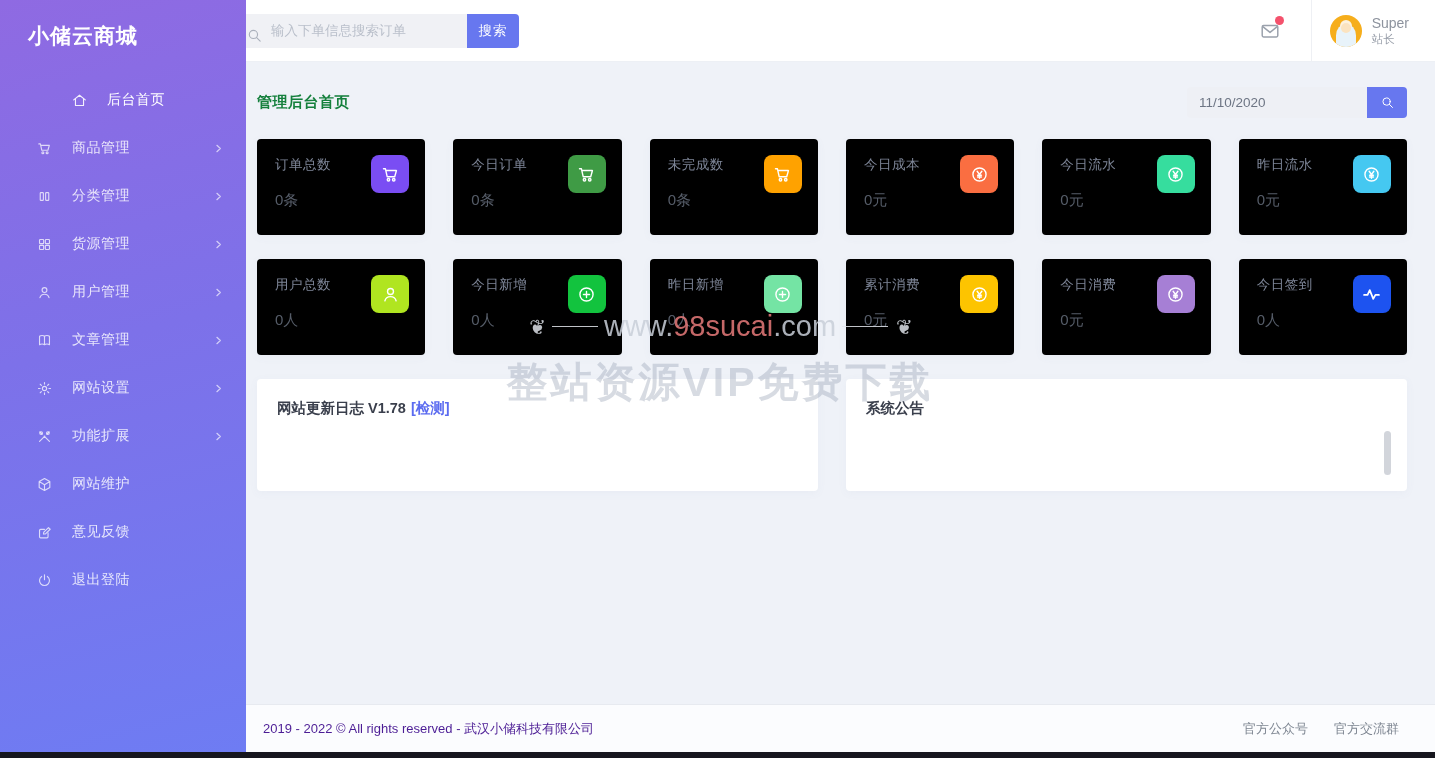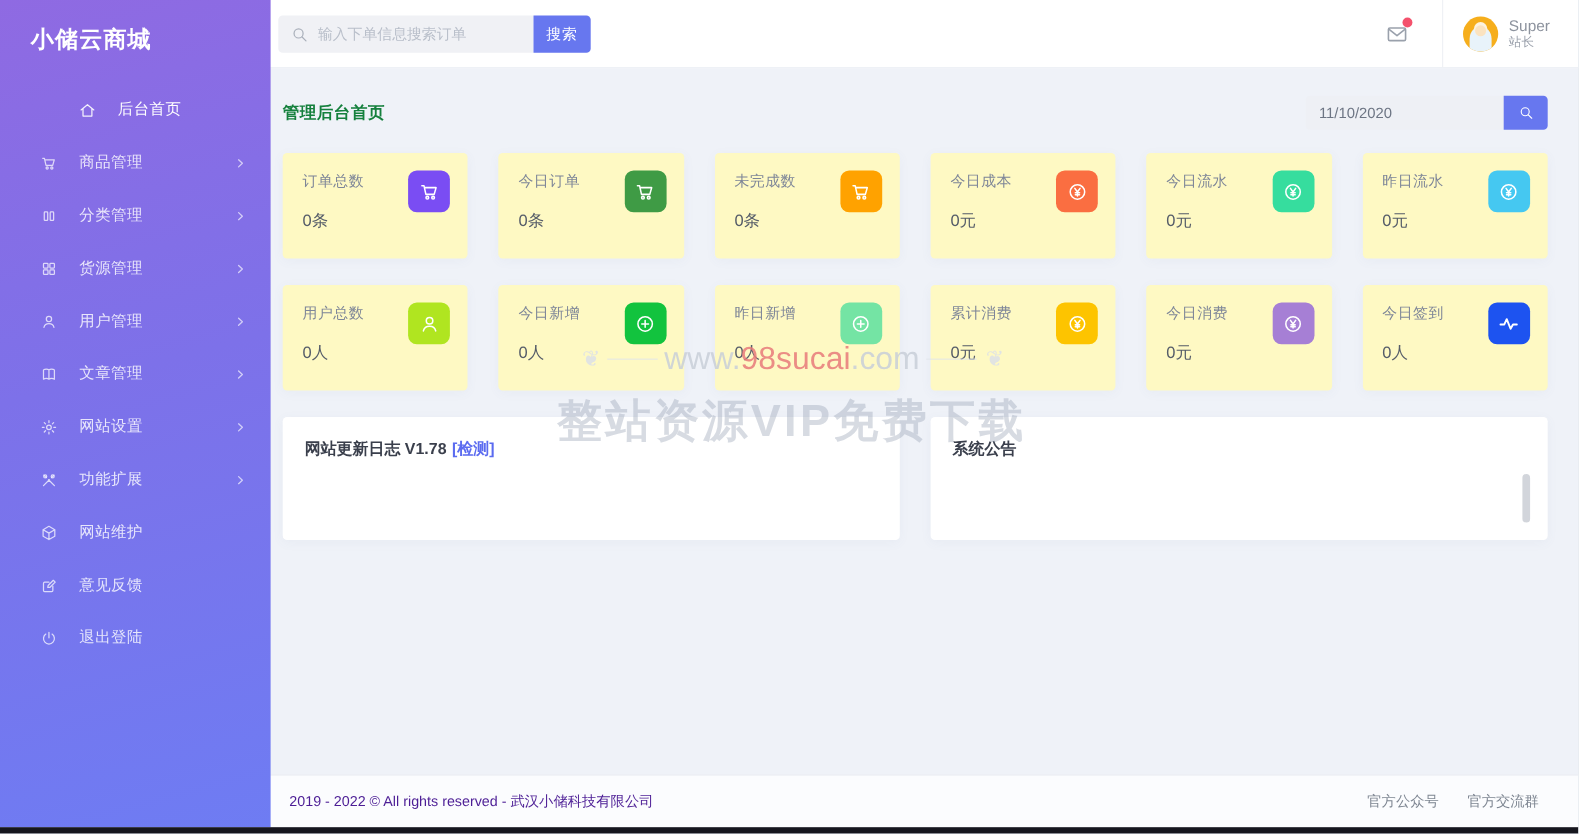--- a/index.html
+++ b/index.html
@@ -15,21 +15,21 @@
   .menu-item.active { color:#fff;margin-left:35px; }
   .mi-icon { width:17px; height:17px; flex:0 0 17px; opacity:.9; }
   .mi-label { margin-left:19px; flex:1; letter-spacing:.5px; }
   .mi-arrow { width:11px; height:11px; opacity:.8; }
   .svg-i svg { display:block; width:100%; height:100%; fill:none; stroke:currentColor;
     stroke-width:1.6; stroke-linecap:round; stroke-linejoin:round; }
 
   
   .header { position:absolute; left:227px; top:0; right:0; height:62px; background:#fff;
     border-bottom:1px solid #edf0f5; display:flex; align-items:center; z-index:10; }
-  .search-wrap { display:flex; margin-left:26px; }
+  .search-wrap { display:flex; margin-left:8px;align-items:center; }
   .search-input { width:232px; height:34px; background:#f0f1f5; border:none; outline:none;
     border-radius:4px 0 0 4px; padding:0 10px 0 36px; font-size:13.5px; color:#5a616e;
     font-family:inherit; }
   .search-input::placeholder { color:#b9bfca; }
   .search-glyph { position:absolute; width:17px; height:17px; color:#aab0bb; margin:9px 0 0 11px; pointer-events:none; }
   .search-btn { width:52px; height:34px; background:#6777ef; color:#fff; border:none;
     border-radius:0 4px 4px 0; font-size:13.5px; cursor:pointer; font-family:inherit; letter-spacing:1px; }
   .header-right { margin-left:auto; display:flex; align-items:center; height:100%; }
   .mail-wrap { position:relative; width:22px; height:22px; color:#9aa1ac; margin-right:30px; cursor:pointer; }
   .mail-dot { position:absolute; right:-3px; top:-4px; width:9px; height:9px; border-radius:50%; background:#f4516c; }
@@ -49,21 +49,21 @@
   .title-row { display:flex; align-items:center; justify-content:space-between; }
   .page-title { font-size:15px; font-weight:700; color:#15803d; letter-spacing:.5px; }
   .date-wrap { display:flex; }
   .date-input { width:180px; height:31px; background:#eef0f5; border:none; outline:none;
     border-radius:4px 0 0 4px; padding:0 12px; font-size:13.5px; color:#6d7584; font-family:inherit; }
   .date-btn { width:40px; height:31px; background:#6777ef; border:none; border-radius:0 4px 4px 0;
     color:#fff; cursor:pointer; display:flex; align-items:center; justify-content:center; }
   .date-btn .svg-i { width:15px; height:15px; }
 
   .stats-grid { margin-top:21px; display:grid; grid-template-columns:repeat(6,1fr); gap:24px 28px; }
-  .stat-card { position:relative; background:#fef9c3; border-radius:4px; height:96px; padding:17px 18px;
+  .stat-card { position:relative; background:#000000; border-radius:4px; height:96px; padding:17px 18px;
     box-shadow:0 2px 10px rgba(90,110,150,.05); }
   .stat-label { font-size:13.5px; color:#7e8698; letter-spacing:.5px; }
   .stat-value { margin-top:17px; font-size:15px; color:#565d69; }
   .stat-badge { position:absolute; right:16px; top:16px; width:38px; height:38px; border-radius:8px;
     color:#fff; display:flex; align-items:center; justify-content:center; }
   .stat-badge .svg-i { width:21px; height:21px; }
 
   .panels { margin-top:24px; display:grid; grid-template-columns:1fr 1fr; gap:28px; }
   .panel { position:relative; background:#fff; border-radius:4px; height:112px; padding:20px;
     box-shadow:0 2px 10px rgba(90,110,150,.05); }

